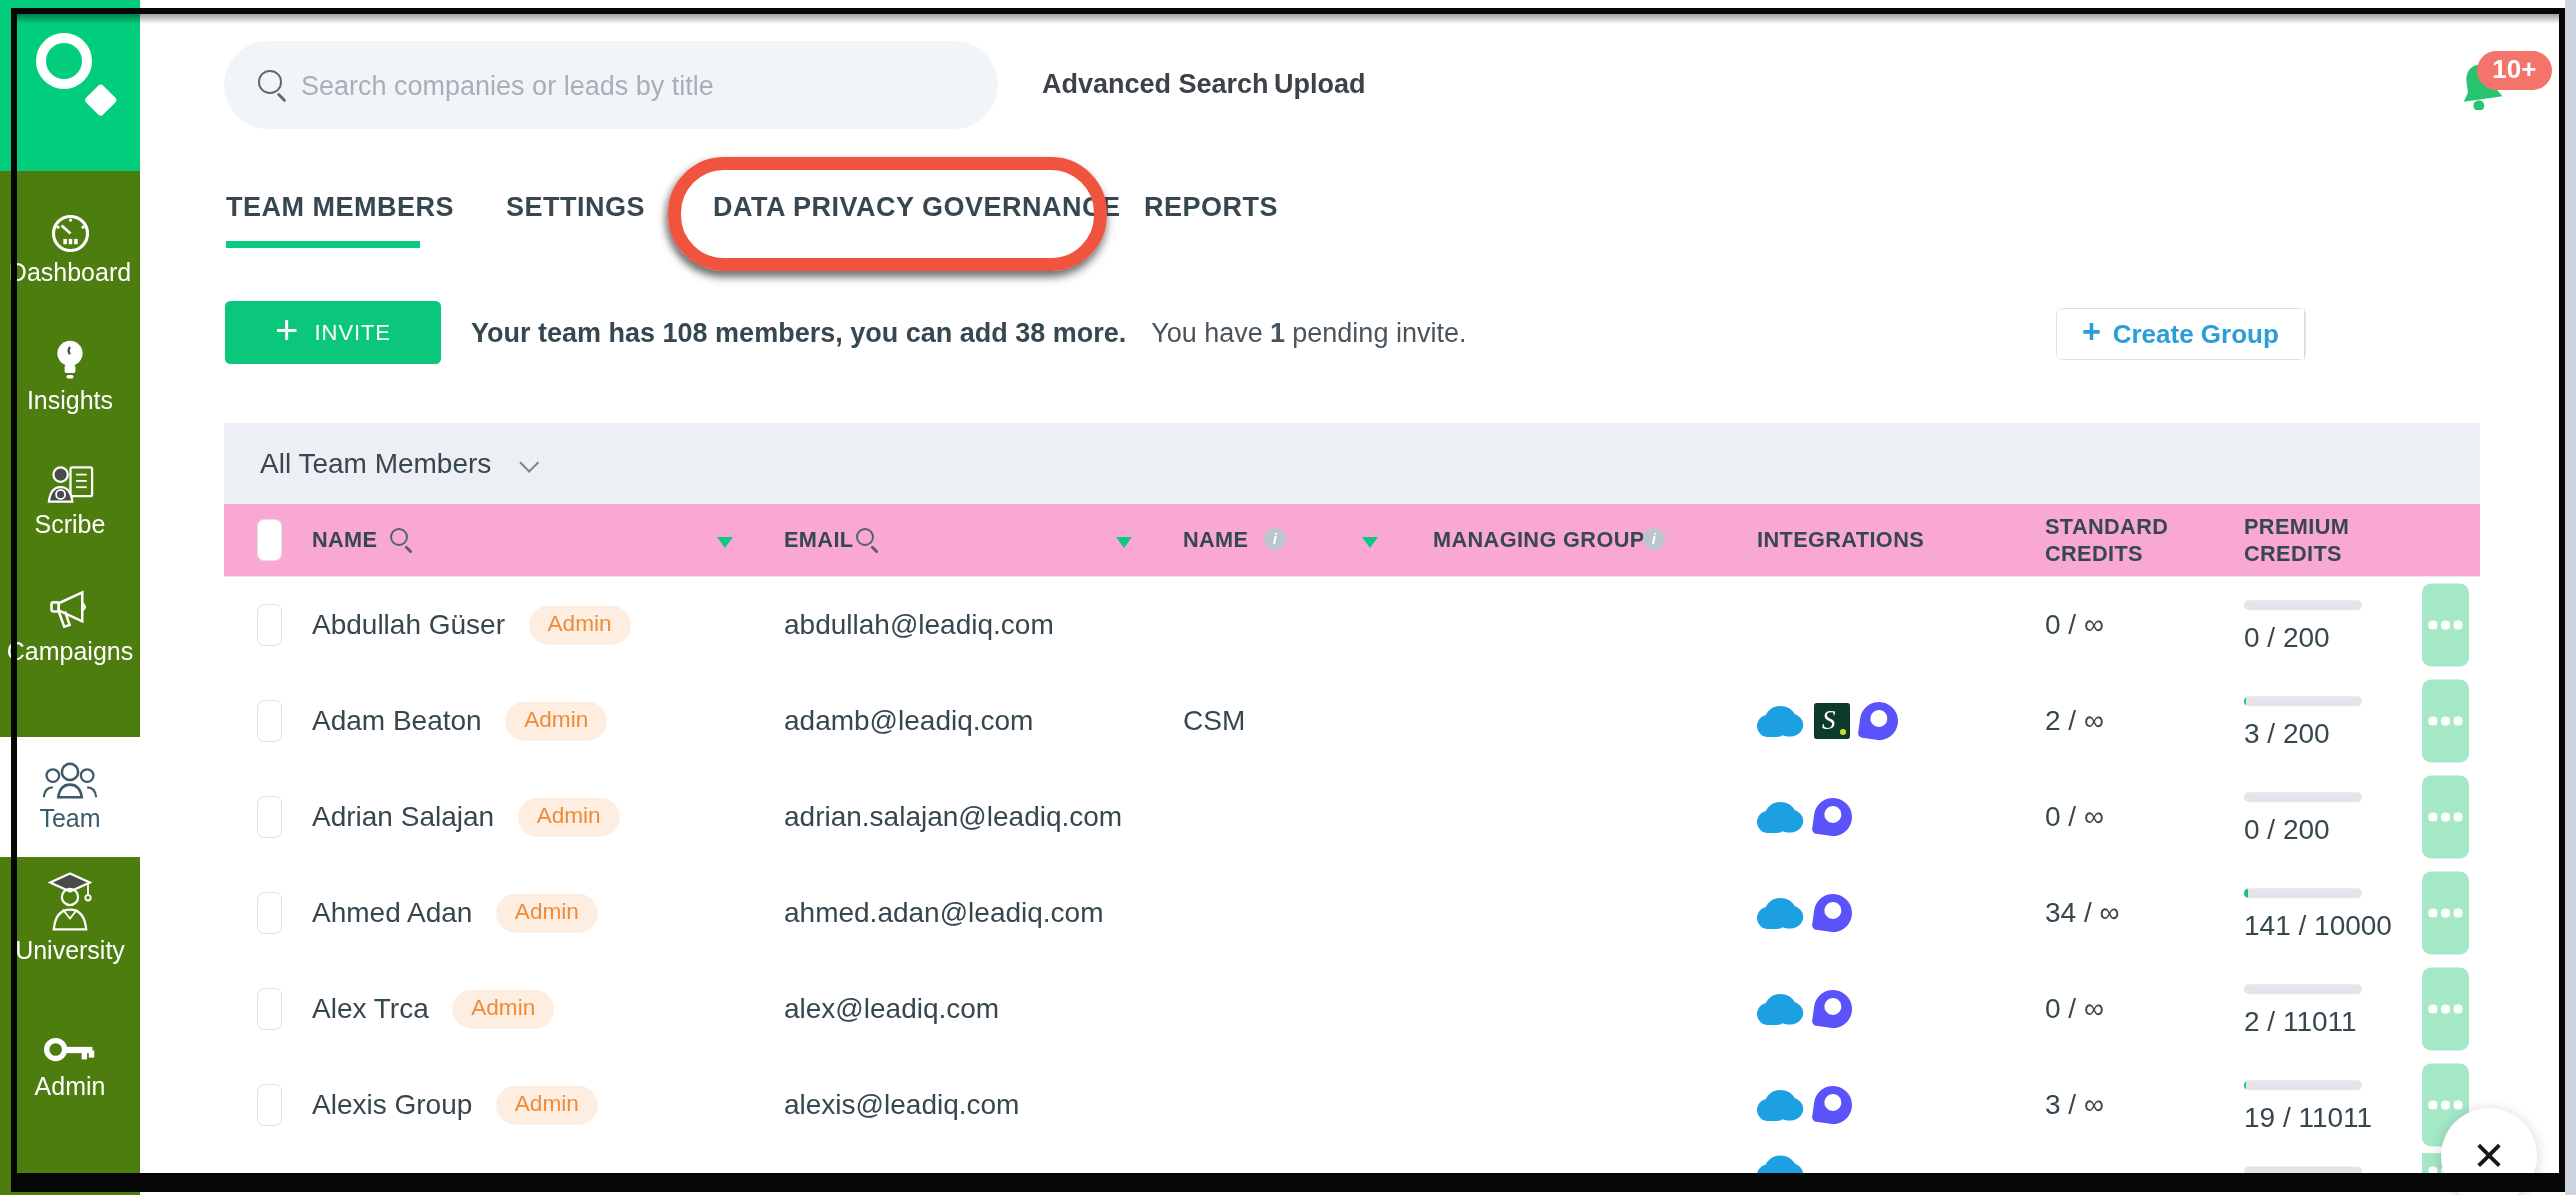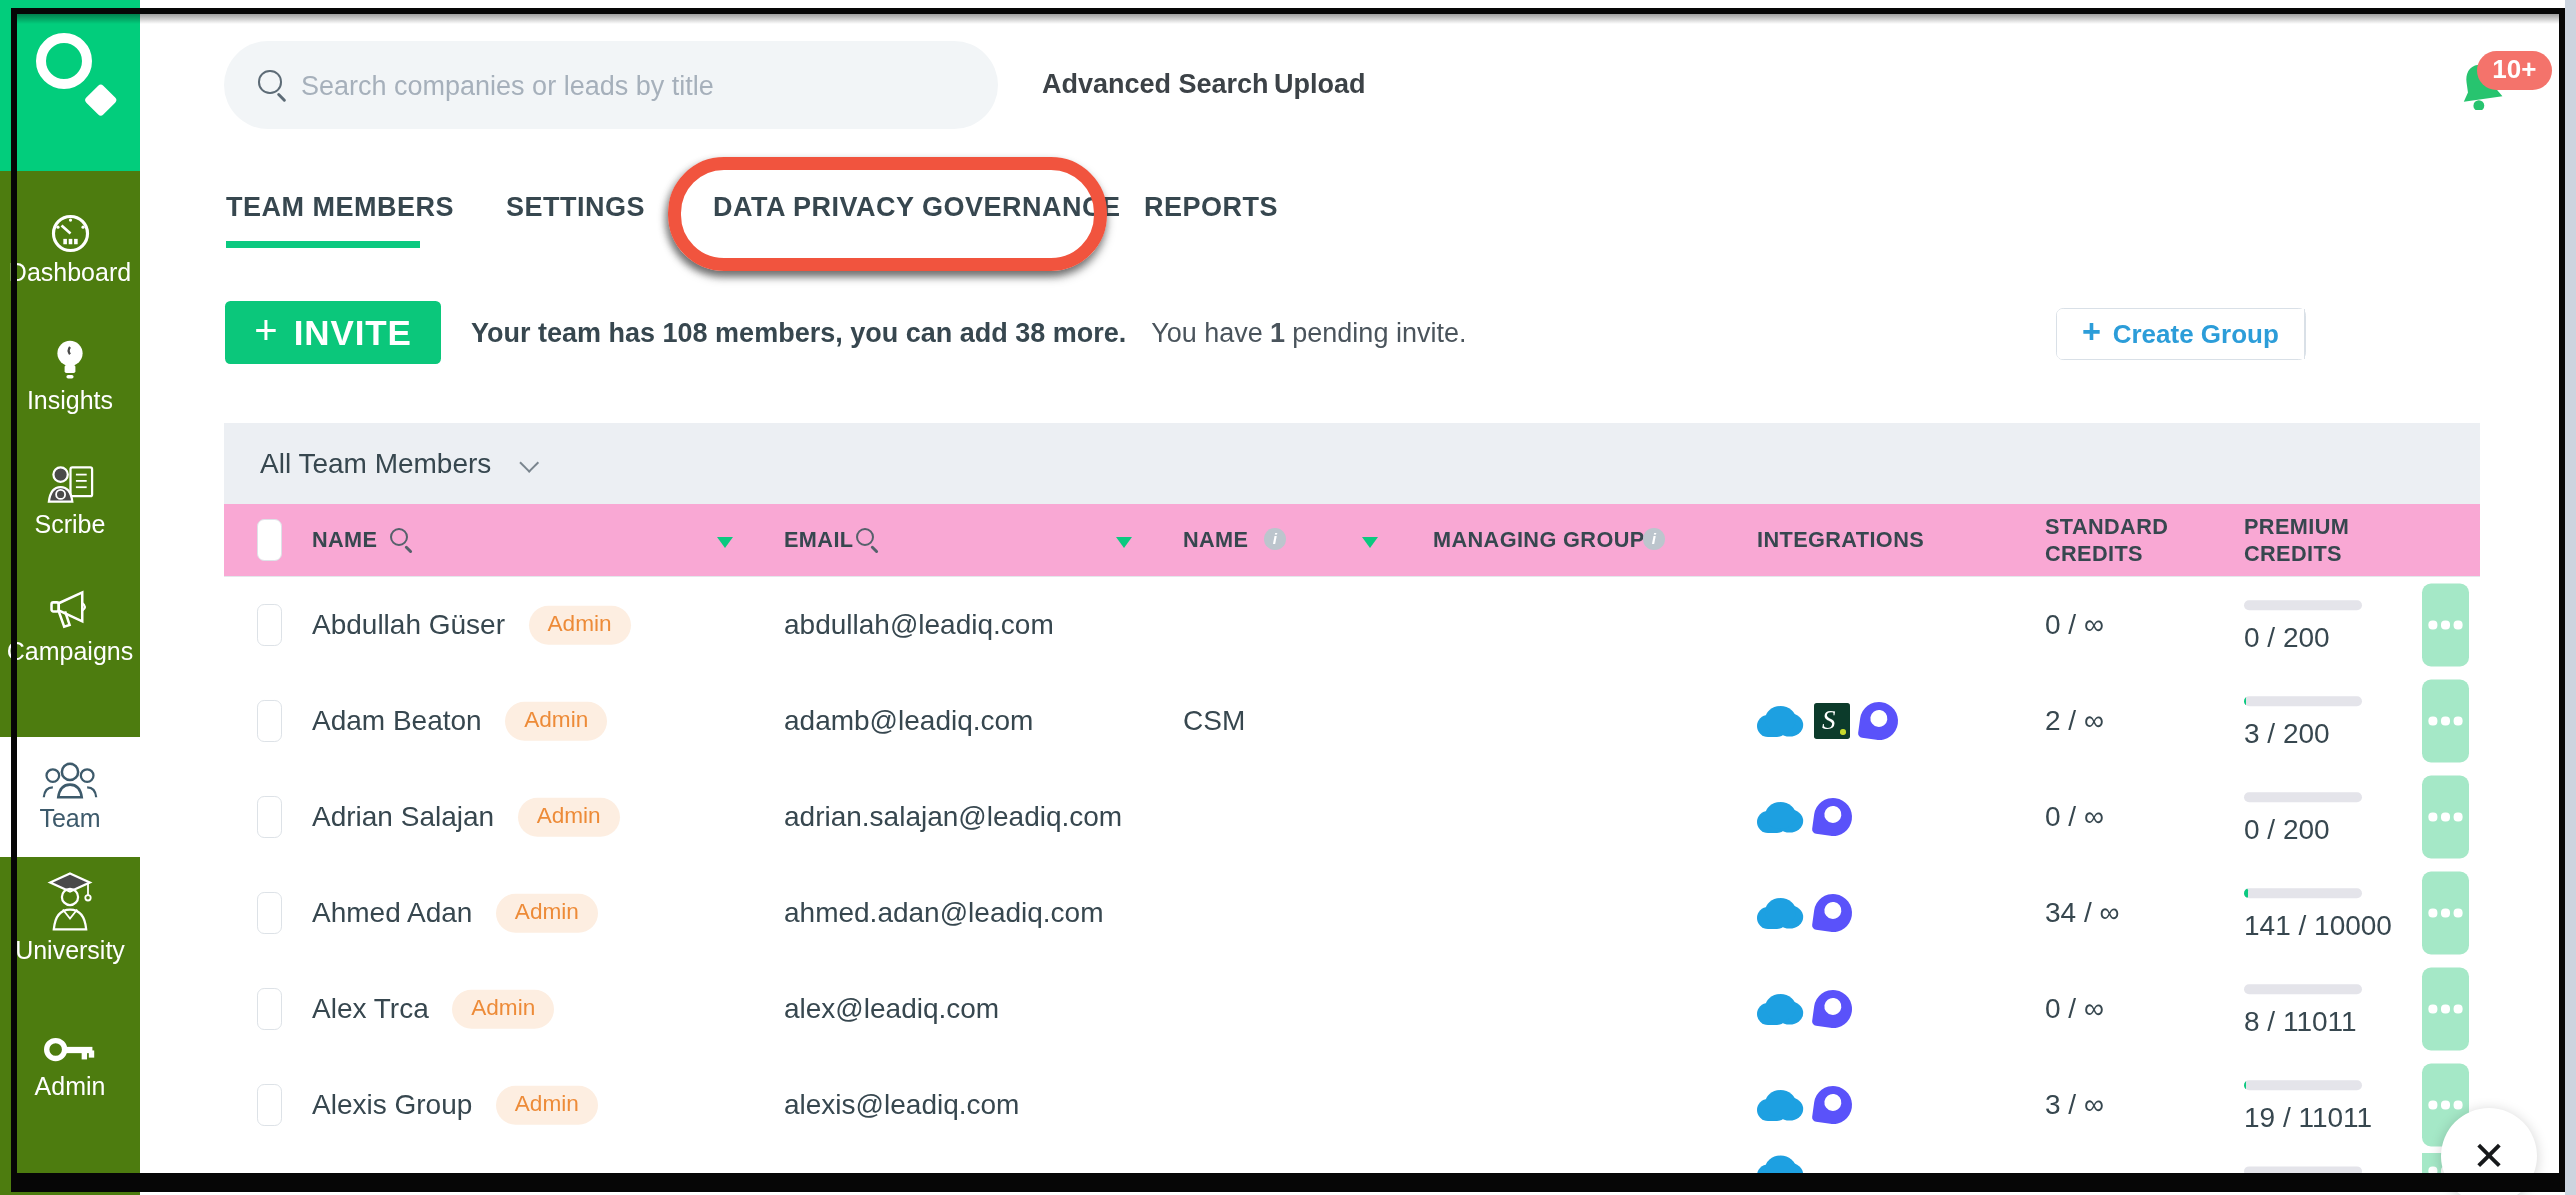--- a/index.html
+++ b/index.html
@@ -33,21 +33,21 @@
 
   
   .tab { position:absolute; top:192px; font-size:27px; font-weight:bold; color:#37474f; letter-spacing:0.5px; z-index:2; white-space:nowrap; }
   .tab1 { left:226px; } .tab2 { left:506px; } .tab3 { left:713px; } .tab4 { left:1144px; }
   .tab-underline { position:absolute; left:226px; top:241px; width:194px; height:7.2px; background:#0bc980; z-index:2; }
   .annotation { position:absolute; left:668px; top:157px; width:439px; height:114px; border:13.5px solid #f1543e; border-radius:56px; z-index:40; box-shadow:0 6.3px 9px rgba(50,50,50,.55), -3.6px 3.6px 7.2px rgba(50,50,50,.35); pointer-events:none; }
 
   
   .invite-btn { position:absolute; left:225px; top:301px; width:216px; height:63px; background:#0bc77b; border:none; border-radius:5.4px; color:#fff; display:flex; align-items:center; justify-content:center; gap:16.2px; cursor:pointer; z-index:2; }
   .invite-btn .plus { font-size:40px; font-weight:300; line-height:1; margin-top:-4.5px; }
-  .invite-btn .txt { font-size:35px; font-weight:bold; letter-spacing:0.9px; }
+  .invite-btn .txt { font-size:22px; font-weight:normal; letter-spacing:0.9px; }
   .team-summary { position:absolute; left:471px; top:318px; display:flex; gap:25px; align-items:baseline; z-index:2; white-space:nowrap; }
   .team-summary .strong { font-size:27px; font-weight:bold; color:#37474f; }
   .pending { display:inline-flex; gap:7.2px; font-size:27px; color:#4a545c; }
   .pending .cnt { font-weight:bold; }
 
   .group-btns { position:absolute; left:2056px; top:308px; height:52px; display:flex; border:1.8px solid #d9e0e7; border-radius:7.2px; background:#fff; z-index:2; }
   .gbtn { display:flex; align-items:center; justify-content:center; gap:11.7px; background:#fff; border:none; color:#2c9dd9; font-size:26px; font-weight:bold; cursor:pointer; padding:0 25px; }
   .gbtn.first { border-right:1.8px solid #d9e0e7; border-radius:5.4px 0 0 5.4px; }
   .gbtn.second { border-radius:0 5.4px 5.4px 0; }
   .gbtn .plus { font-size:32.5px; font-weight:bold; margin-top:-2.7px; }
@@ -380,21 +380,21 @@
     <span class="cell group-cell"></span>
     <span class="cell integ-cell">
             <span class="ic ic-salesforce"></span>
             <span class="ic ic-outreach"></span>
           </span>
     <span class="cell std-cell">0 / ∞</span>
     <span class="prem-cell cell">
       <span class="pbar">
               <i style="width: 0%;"></i>
             </span>
-      <span class="ptxt">8 / 11011</span>
+      <span class="ptxt">2 / 11011</span>
     </span>
     <button class="more">
             <span class="dot"></span>
           </button>
   </div>
 
   <div class="row">
     <span class="cb"></span>
     <span class="cell name-cell">
       <span>Alexis Group</span>

